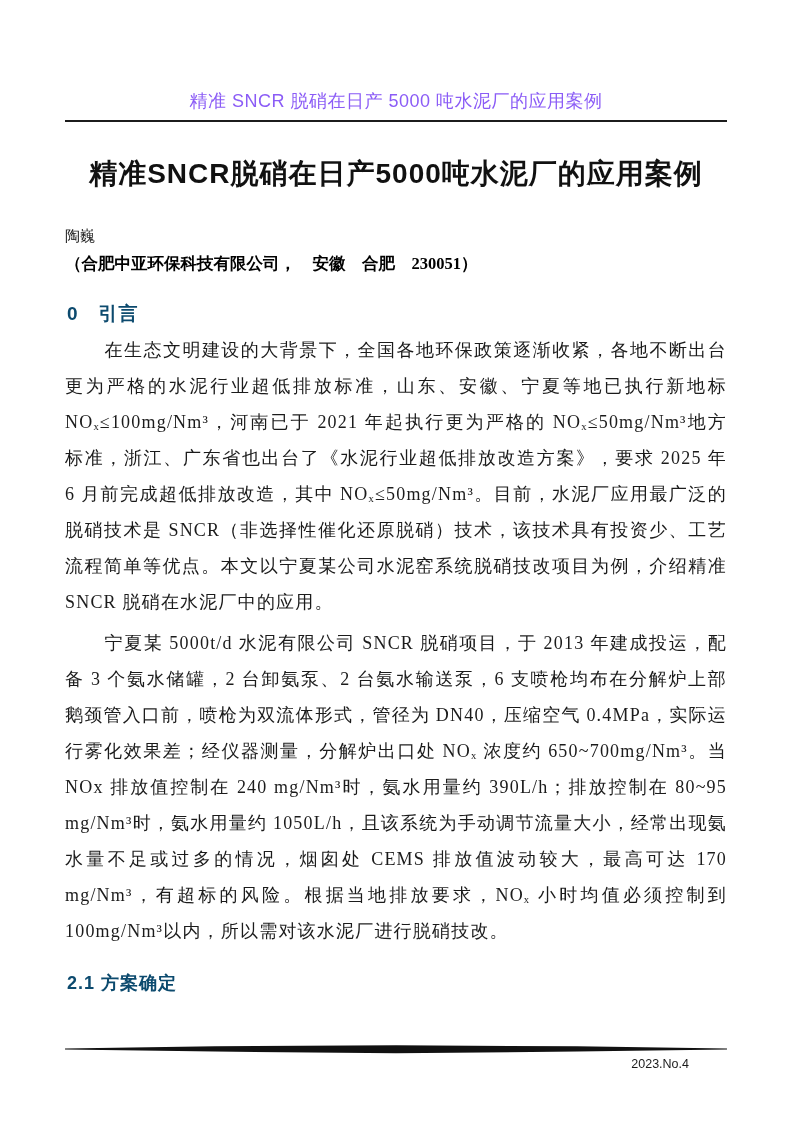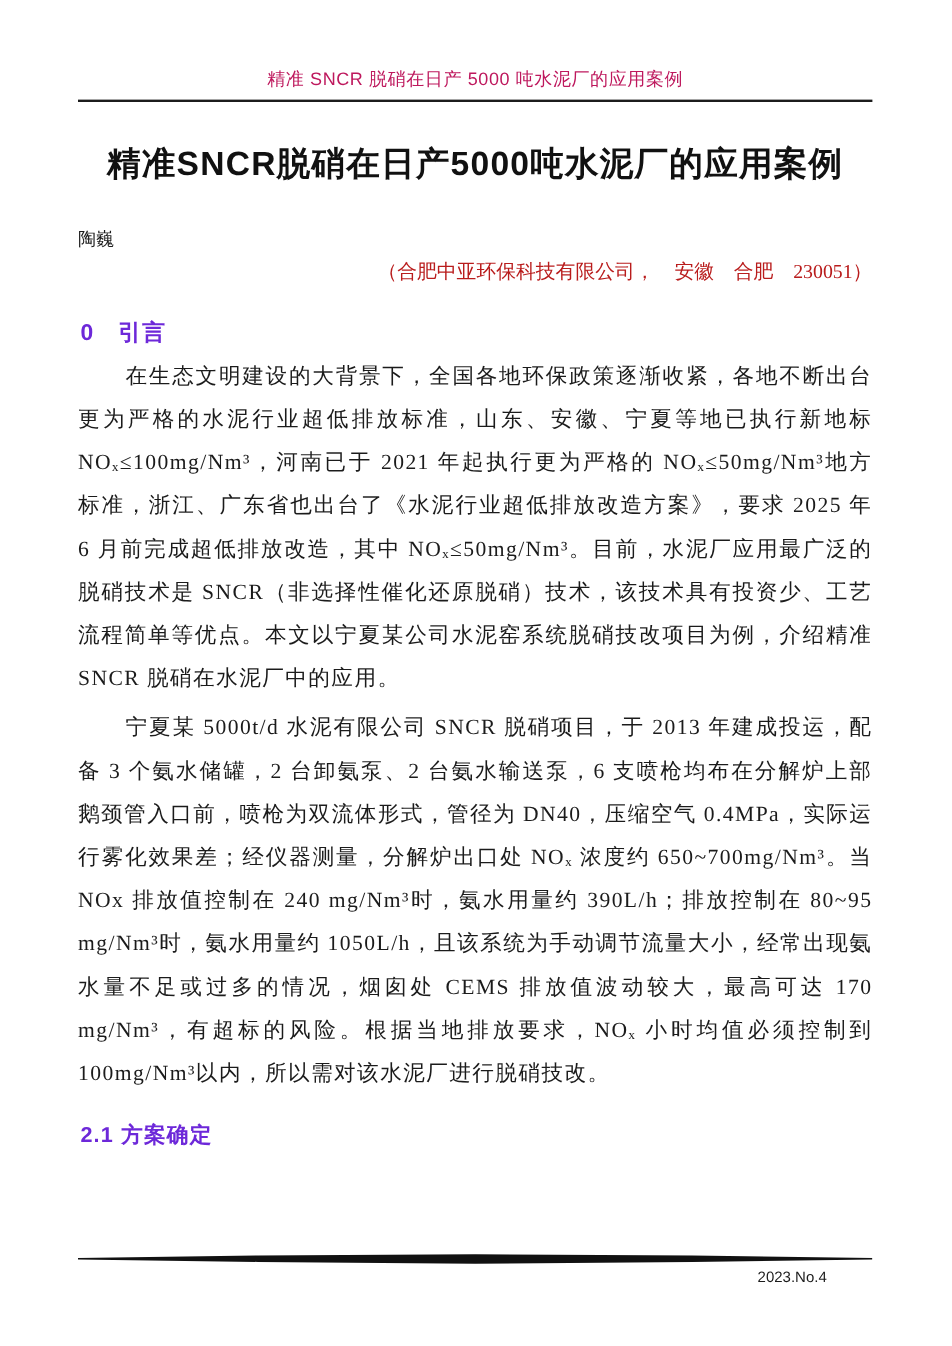--- a/index.html
+++ b/index.html
@@ -9,25 +9,25 @@
     height: 1122px;
     margin: 0 auto;
     background: #ffffff;
     box-sizing: border-box;
     padding: 0 66px 0 65px;
     overflow: hidden;
     color: #1b1b1b;
     font-family: "Liberation Serif", "DejaVu Serif", "DejaVu Sans", serif;
   }
   .running-header {
-    padding-top: 57px;
+    padding-top: 89px;
     text-align: center;
-    font-size: 15px;
+    font-size: 18px;
     letter-spacing: 0.5px;
-    color: #be185d;
+    color: #8b5cf6;
     font-family: "Liberation Sans", "DejaVu Sans", sans-serif;
   }
   .header-rule {
     margin-top: 7px;
     height: 0;
     border-bottom: 2.5px solid #1c1c1c;
   }
   .article-title {
     margin-top: 33px;
     text-align: center;
@@ -39,30 +39,31 @@
     white-space: nowrap;
   }
   .author {
     margin-top: 34px;
     text-align: left;
     font-size: 15px;
     color: #1b1b1b;
   }
   .affiliation {
     margin-top: 7px;
-    text-align: right;
+    text-align: left;
     font-size: 16.5px;
-    color: #b91c1c;
+    color: #000000;
     white-space: nowrap;
+    font-weight: bold;
   }
   .section-heading {
     margin: 26px 0 0 2px;
     font-size: 19px;
     font-weight: bold;
-    color: #6d28d9;
+    color: #0c4a6e;
     letter-spacing: 1px;
     font-family: "Liberation Sans", "DejaVu Sans", sans-serif;
   }
   .section-heading.sub {
     font-size: 18px;
     margin-top: 22px;
   }
   .body-paragraph {
     margin: 5px 0 0 0;
     font-size: 18px;

